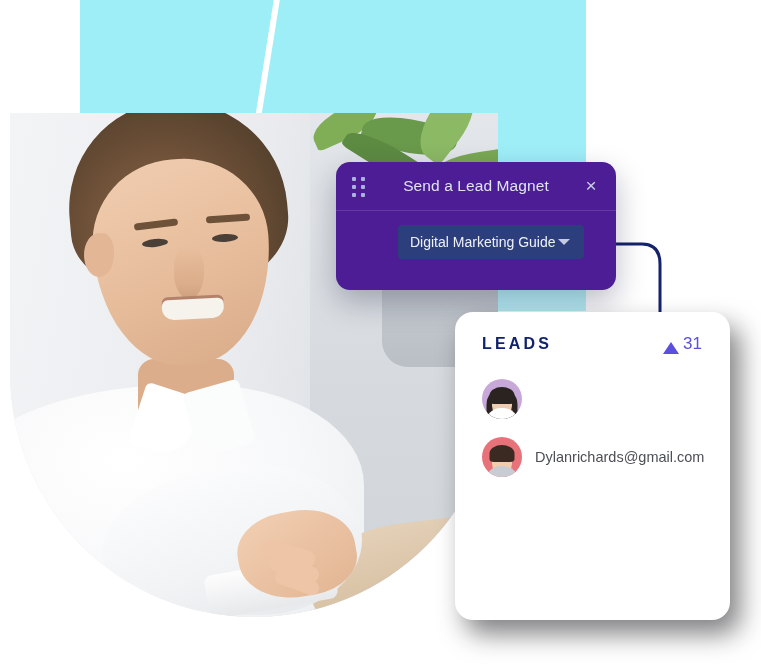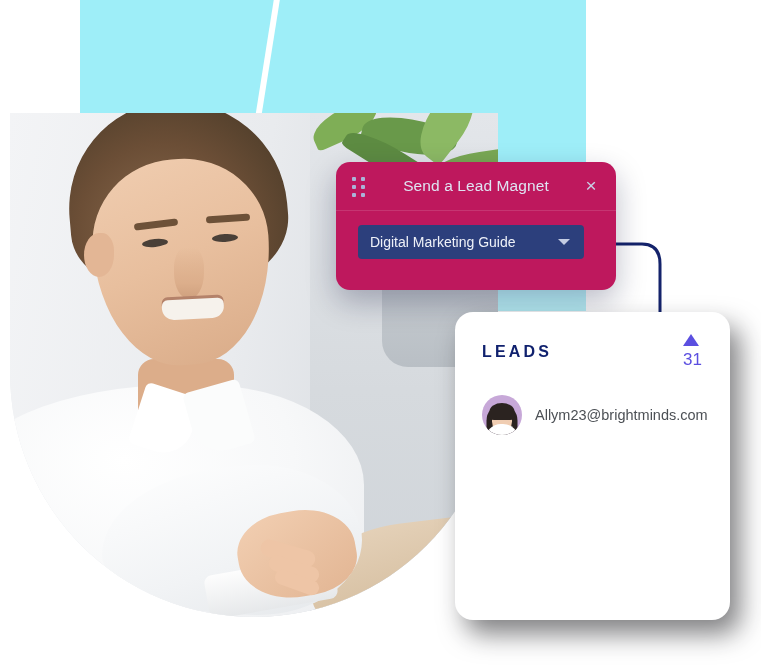--- a/index.html
+++ b/index.html
@@ -195,21 +195,21 @@
   
   .connector { position: absolute; left: 596px; top: 236px; }
 
   
   .modal {
     position: absolute;
     left: 336px;
     top: 162px;
     width: 280px;
     height: 128px;
-    background: #be185d;
+    background: #4c1d95;
     border-radius: 14px;
     box-shadow: 0 12px 30px rgba(10,16,55,0.28);
     overflow: hidden;
   }
   .modal-head {
     position: relative;
     height: 48px;
     border-bottom: 1px solid rgba(255,255,255,0.13);
     display: flex;
     align-items: center;
@@ -229,21 +229,21 @@
     color: #dfe4f2;
     font-size: 15.5px;
     letter-spacing: .1px;
   }
   .modal-close {
     position: absolute; right: 14px; top: 13px;
     width: 22px; height: 22px;
     color: #c9d0e6; font-size: 19px; line-height: 22px; text-align: center;
     cursor: pointer;
   }
-  .modal-body { padding: 14px 32px 0 22px; }
+  .modal-body { padding: 14px 32px 0 22px; margin-left: 40px; }
   .select-field {
     position: relative;
     height: 34px;
     background: #2c3f7c;
     border-radius: 4px;
     display: flex;
     align-items: center;
     padding: 0 12px;
     cursor: pointer;
   }
@@ -274,22 +274,22 @@
     justify-content: space-between;
     padding: 22px 28px 0 27px;
   }
   .leads-title {
     color: #10216e;
     font-size: 16px;
     font-weight: bold;
     letter-spacing: 3.2px;
   }
   .leads-count {
-    display: flex; align-items: flex-start; gap: 4px;
-    color: #5b4fe0; font-size: 17px; flex-direction: column;
+    display: flex; align-items: flex-end; gap: 4px;
+    color: #5b4fe0; font-size: 17px;
   }
   .tri-up {
     width: 0; height: 0;
     border-left: 8px solid transparent;
     border-right: 8px solid transparent;
     border-bottom: 12px solid #5b4fe0;
   }
   .leads-list { padding: 16px 0 0 0; }
   .lead-row {
     display: flex; align-items: center;
@@ -411,22 +411,29 @@
     </div>
     <div class="leads-list">
 
       <div class="lead-row">
         <span class="avatar" id="av0" style="background: rgb(199, 168, 216);">
           <span class="av-hair-long" style="background: rgb(43, 35, 32);"></span>
             <span class="av-face" style="background: rgb(240, 205, 178);"></span>
           <span class="av-hair" style="background: rgb(43, 35, 32);"></span>
             <span class="av-body" style="background: rgb(255, 255, 255);"></span>
         </span>
-        <span class="lead-email">Allym23@brightminds.com</span>
       </div>
 
+      <div class="lead-row">
+        <span class="avatar" id="av1" style="background: rgb(232, 114, 122);">
+          <span class="av-face" style="background: rgb(242, 205, 172);"></span>
+            <span class="av-hair" style="background: rgb(58, 42, 34);"></span>
+            <span class="av-body" style="background: rgb(201, 204, 210);"></span>
+        </span>
+        <span class="lead-email">Dylanrichards@gmail.com</span>
+      </div>
 
 
 
     </div>
   </div>
 
 </div>
 
 </body></html>

